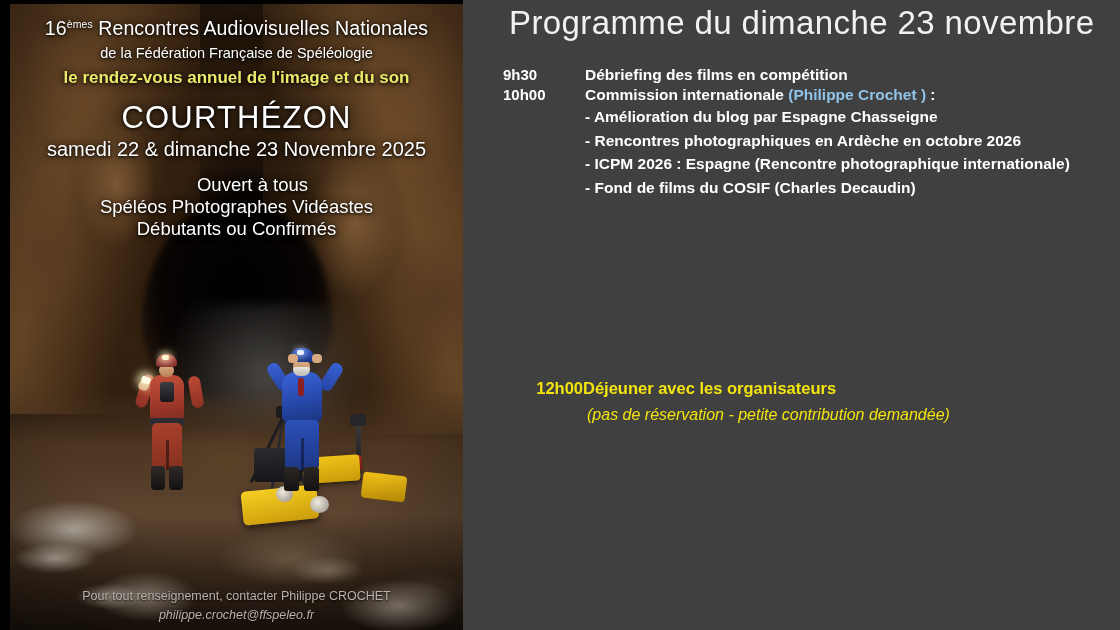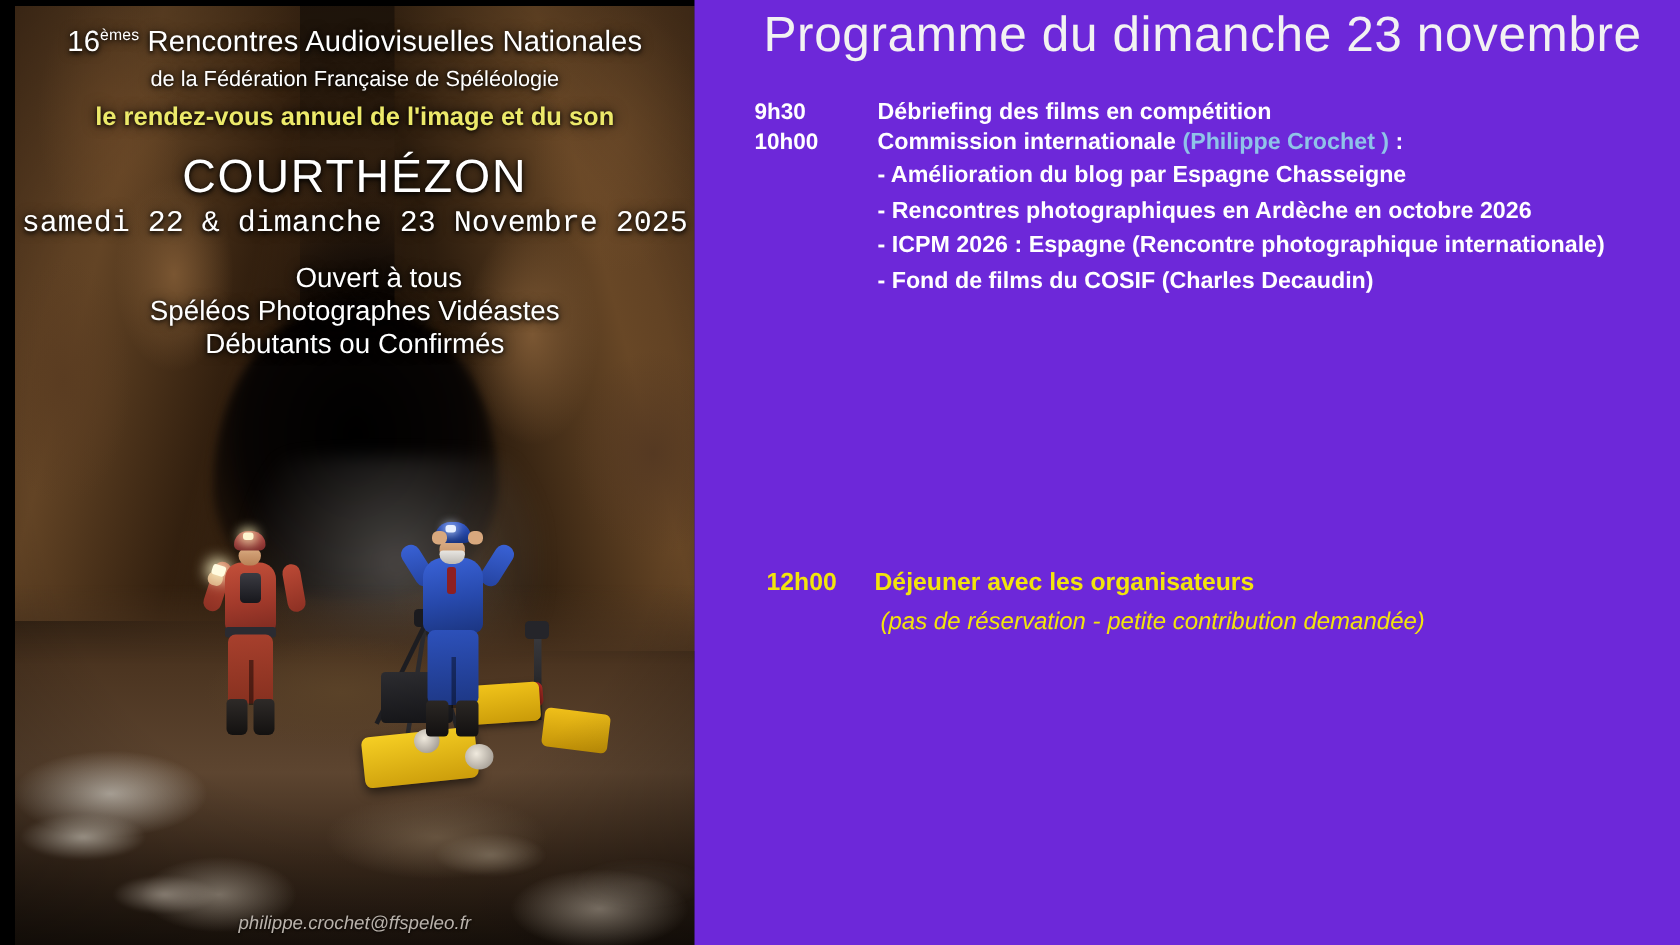--- a/index.html
+++ b/index.html
@@ -189,44 +189,44 @@
 
   
   .ptext { position:absolute; left:0; right:0; text-align:center; color:#fff;
     text-shadow:0 1px 3px rgba(0,0,0,.95), 0 0 8px rgba(0,0,0,.8); }
   .p-l1 { top:13px; font-size:19.5px; font-weight:400; letter-spacing:.1px; }
   .p-l1 sup { font-size:10.5px; vertical-align:super; }
   .p-l2 { top:41px; font-size:14.5px; }
   .p-l3 { top:64px; font-size:17px; font-weight:600; color:#ece96a;
     text-shadow:0 1px 3px rgba(0,0,0,.95), 0 0 9px rgba(0,0,0,.85); }
   .p-l4 { top:96px; font-size:31px; letter-spacing:1.2px; font-weight:400; }
-  .p-l5 { top:134px; font-size:20px;font-family:Liberation Mono, monospace; }
+  .p-l5 { top:134px; font-size:20px; }
   .p-l6 { top:170px; font-size:18.5px;margin-left:32px; }
   .p-l7 { top:192px; font-size:18.5px; }
   .p-l8 { top:214px; font-size:18.5px; }
   .p-foot1 { top:585px; font-size:12.5px; color:#b9b2ab; font-weight:400;
     text-shadow:0 1px 2px rgba(0,0,0,.9); }
   .p-foot2 { top:604px; font-size:12.5px; color:#b9b2ab; font-weight:400;
     text-shadow:0 1px 2px rgba(0,0,0,.9);font-style:italic; }
 
   
-  .panel { position:absolute; left:463px; top:0; right:0; bottom:0; background:#6d28d9; }
+  .panel { position:absolute; left:463px; top:0; right:0; bottom:0; background:#404040; }
   .prog-title {
     position:absolute; left:46px; top:4px;
     font-size:33px; font-weight:400; color:#f2f2f2; letter-spacing:.4px;
   }
   .sched { position:absolute; left:40px; top:66px; right:10px; }
   .row { display:flex; align-items:baseline; margin-bottom:2px; }
   .time { width:82px; flex:0 0 82px; font-size:15px; font-weight:bold; color:#fff; }
   .desc { font-size:15.5px; font-weight:bold; color:#fff; }
   .name-hl { color:#8fc3e8; }
   .bullets { margin-top:4px; padding-left:82px; }
   .bullet { font-size:15.5px; font-weight:bold; color:#fff; margin-bottom:5.5px; white-space:nowrap; }
 
-  .lunch { position:absolute; left:48px; top:379px; }
+  .lunch { position:absolute; left:48px; top:379px;text-align:right; }
   .lunch-row { display:flex; align-items:baseline; }
   .lunch-time { width:72px; flex:0 0 72px; font-size:16.5px; font-weight:bold; color:#f2e40c; }
   .lunch-desc { font-size:16.5px; font-weight:bold; color:#f2e40c; }
   .lunch-sub { margin-top:8px; padding-left:76px; font-size:16px; font-style:italic;
     font-weight:500; color:#f2e40c; }
 </style>
 </head>
 <body>
 
 <div class="screen">
@@ -299,20 +299,21 @@
 
     <div class="ptext p-l1"><span>16</span><sup>èmes</sup><span> Rencontres Audiovisuelles Nationales</span></div>
 
     <div class="ptext p-l2">de la Fédération Française de Spéléologie</div>
     <div class="ptext p-l3">le rendez-vous annuel de l'image et du son</div>
     <div class="ptext p-l4">COURTHÉZON</div>
     <div class="ptext p-l5">samedi 22 &amp; dimanche 23 Novembre 2025</div>
     <div class="ptext p-l6">Ouvert à tous</div>
     <div class="ptext p-l7">Spéléos Photographes Vidéastes</div>
     <div class="ptext p-l8">Débutants ou Confirmés</div>
+    <div class="ptext p-foot1">Pour tout renseignement, contacter Philippe CROCHET</div>
     <div class="ptext p-foot2">philippe.crochet@ffspeleo.fr</div>
   </div>
 
   <div class="panel">
 
     <div class="prog-title">Programme du dimanche 23 novembre</div>
 
     <div class="sched">
 
       <div class="row">

